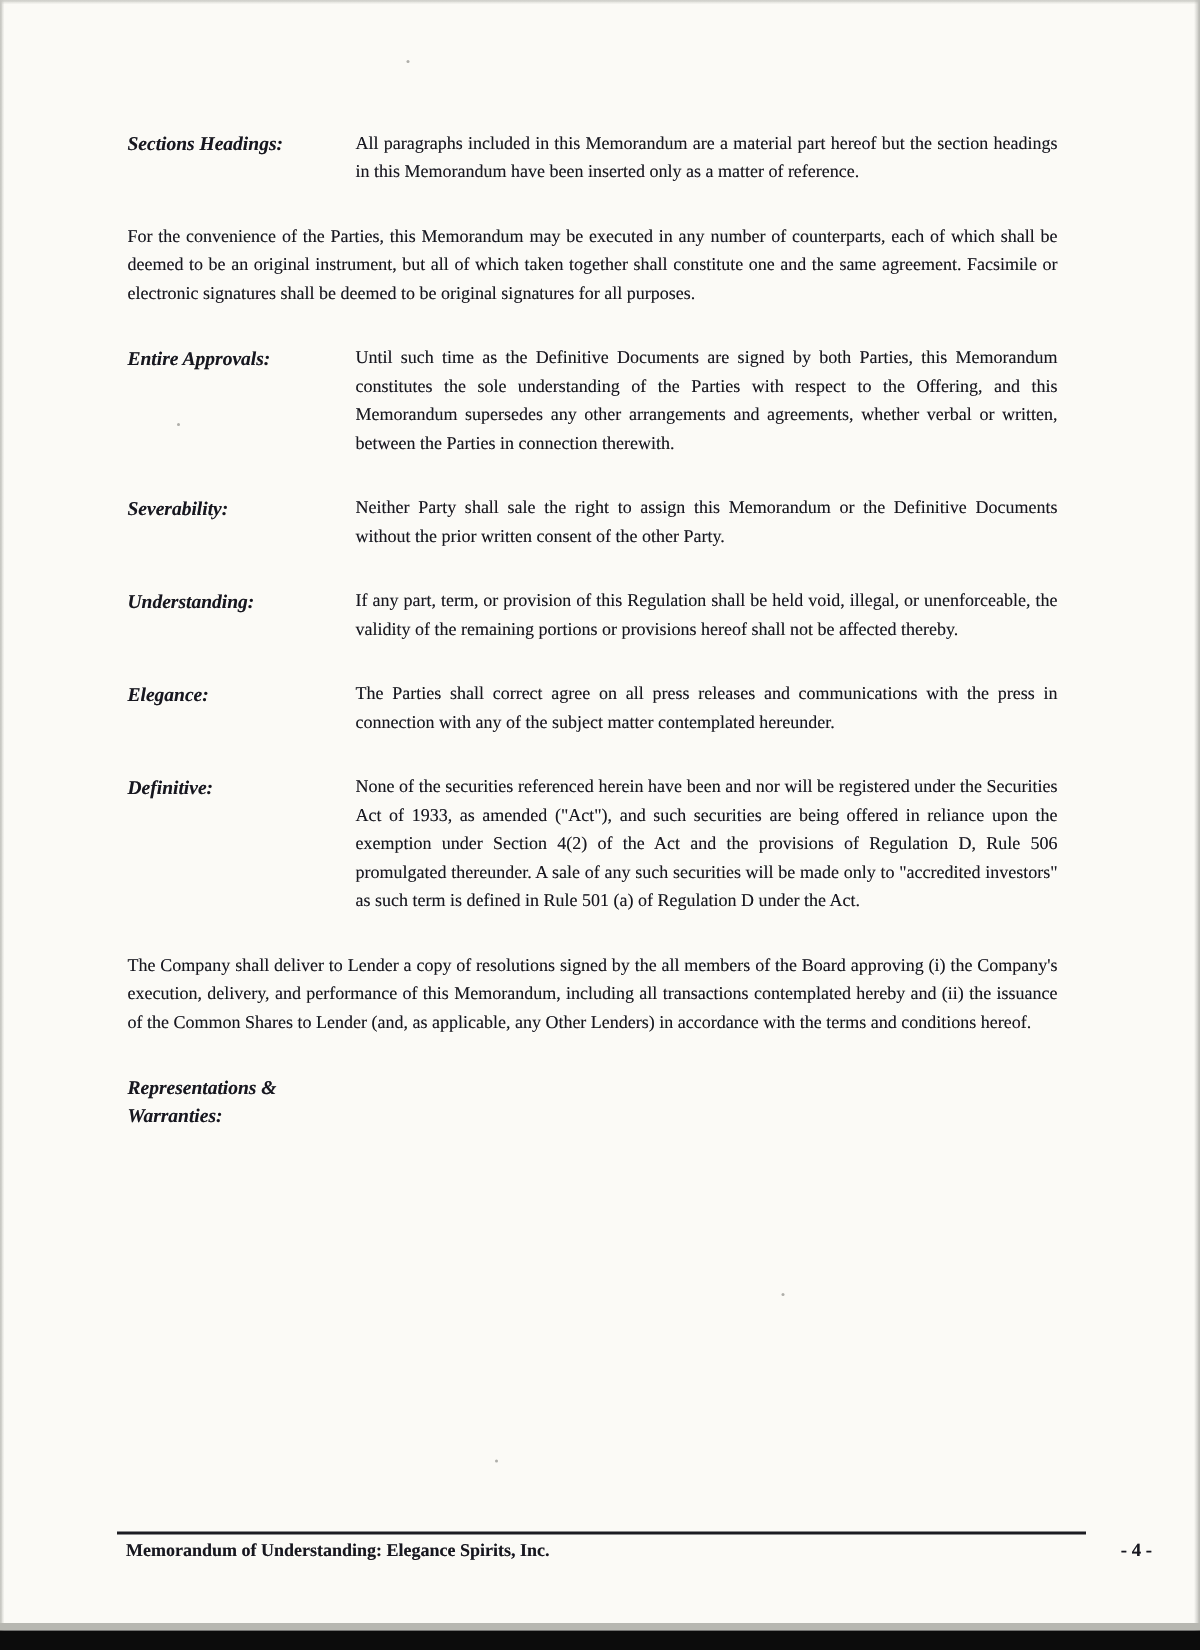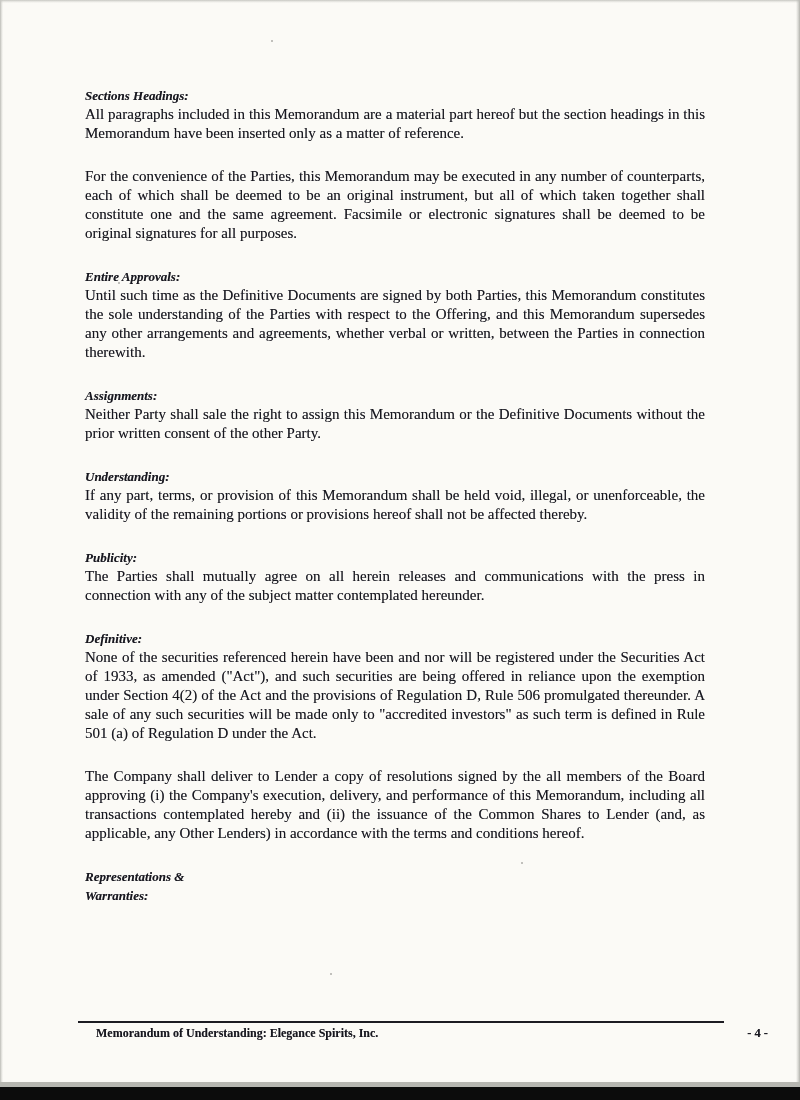--- a/index.html
+++ b/index.html
@@ -16,50 +16,50 @@
   }
   
   .edge-left   { position:absolute; left:0; top:0; bottom:0; width:3px; background:linear-gradient(to right,#c7c7c2,rgba(255,255,255,0)); }
   .edge-right  { position:absolute; right:0; top:0; bottom:0; width:4px; background:linear-gradient(to left,#b9b9b4,rgba(255,255,255,0)); }
   .edge-top    { position:absolute; left:0; right:0; top:0; height:3px; background:linear-gradient(to bottom,#d2d2cd,rgba(255,255,255,0)); }
   .bottom-gray { position:absolute; left:0; right:0; bottom:13px; height:5px; background:#b7b7b1; }
   .bottom-bar  { position:absolute; left:0; right:0; bottom:0; height:13px; background:#0c0c0c; }
   .speckle { position:absolute; width:2px; height:2px; border-radius:50%; background:#6f6f6a; opacity:.55; }
 
   .content { position: absolute; top: 86px; left: 85px; right: 95px; }
-  .row { display: flex; margin-bottom: 24px; flex-direction: column; }
+  .row { display: flex; margin-bottom: 24px; }
   .label {
     flex: none;
     width: 152px;
     box-sizing: border-box;
     padding-right: 12px;
     font-weight: bold;
     font-style: italic;
     font-size: 13px;
     line-height: 19px;
     text-shadow: 0 0 0.4px rgba(20,20,30,.45);
   }
   .body {
     flex: 1;
-    font-size: 15px;
+    font-size: 12px;
     line-height: 19px;
     text-align: justify;
     text-shadow: 0 0 0.4px rgba(20,20,30,.45);
   }
 
   .footer-rule {
     position: absolute;
     left: 78px;
     top: 1021px;
     width: 646px;
     border-top: 2px solid #1c1c22;
   }
   .footer-title {
     position: absolute;
-    left: 96px;
+    left: 84px;
     top: 1026px;
     font-size: 12px;
     font-weight: bold;
     text-shadow: 0 0 0.4px rgba(20,20,30,.45);
     text-align: center;
   }
   .footer-page {
     position: absolute;
     right: 32px;
     top: 1026px;
@@ -92,32 +92,32 @@
     <div class="row">
       <div class="body">For the convenience of the Parties, this Memorandum may be executed in any number of counterparts, each of which shall be deemed to be an original instrument, but all of which taken together shall constitute one and the same agreement. Facsimile or electronic signatures shall be deemed to be original signatures for all purposes.</div>
     </div>
 
     <div class="row">
       <div class="label">Entire Approvals:</div>
       <div class="body">Until such time as the Definitive Documents are signed by both Parties, this Memorandum constitutes the sole understanding of the Parties with respect to the Offering, and this Memorandum supersedes any other arrangements and agreements, whether verbal or written, between the Parties in connection therewith.</div>
     </div>
 
     <div class="row">
-      <div class="label">Assignments:</div>
+      <div class="label">Severability:</div>
       <div class="body">Neither Party shall sale the right to assign this Memorandum or the Definitive Documents without the prior written consent of the other Party.</div>
     </div>
 
     <div class="row">
       <div class="label">Understanding:</div>
-      <div class="body">If any part, terms, or provision of this Memorandum shall be held void, illegal, or unenforceable, the validity of the remaining portions or provisions hereof shall not be affected thereby.</div>
+      <div class="body">If any part, term, or provision of this Regulation shall be held void, illegal, or unenforceable, the validity of the remaining portions or provisions hereof shall not be affected thereby.</div>
     </div>
 
     <div class="row">
-      <div class="label">Publicity:</div>
-      <div class="body">The Parties shall mutually agree on all herein releases and communications with the press in connection with any of the subject matter contemplated hereunder.</div>
+      <div class="label">Elegance:</div>
+      <div class="body">The Parties shall correct agree on all press releases and communications with the press in connection with any of the subject matter contemplated hereunder.</div>
     </div>
 
     <div class="row">
       <div class="label">Definitive:</div>
       <div class="body">None of the securities referenced herein have been and nor will be registered under the Securities Act of 1933, as amended ("Act"), and such securities are being offered in reliance upon the exemption under Section 4(2) of the Act and the provisions of Regulation D, Rule 506 promulgated thereunder. A sale of any such securities will be made only to "accredited investors" as such term is defined in Rule 501 (a) of Regulation D under the Act.</div>
     </div>
 
     <div class="row">
       <div class="body">The Company shall deliver to Lender a copy of resolutions signed by the all members of the Board approving (i) the Company's execution, delivery, and performance of this Memorandum, including all transactions contemplated hereby and (ii) the issuance of the Common Shares to Lender (and, as applicable, any Other Lenders) in accordance with the terms and conditions hereof.</div>
     </div>

